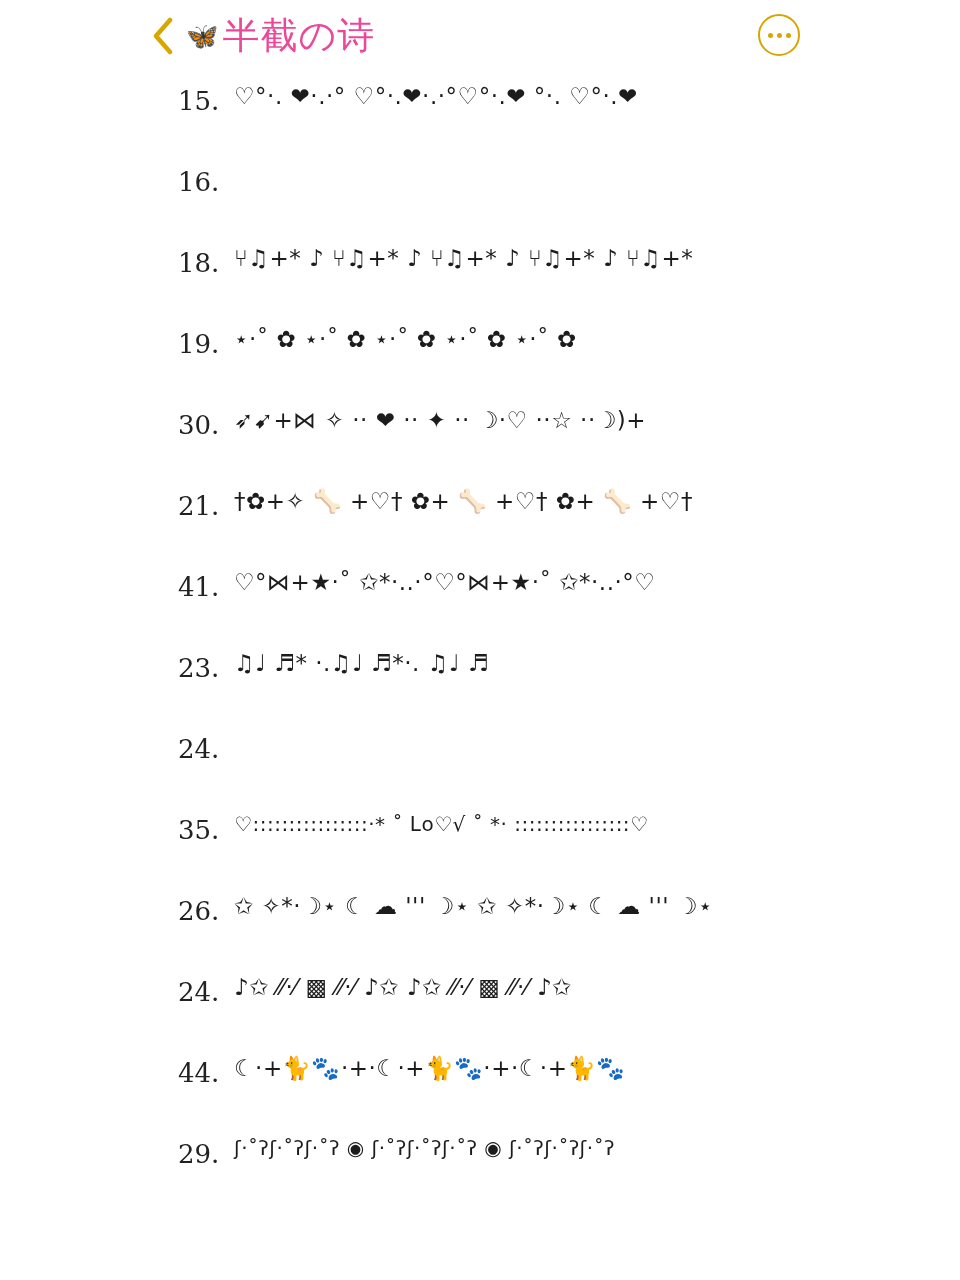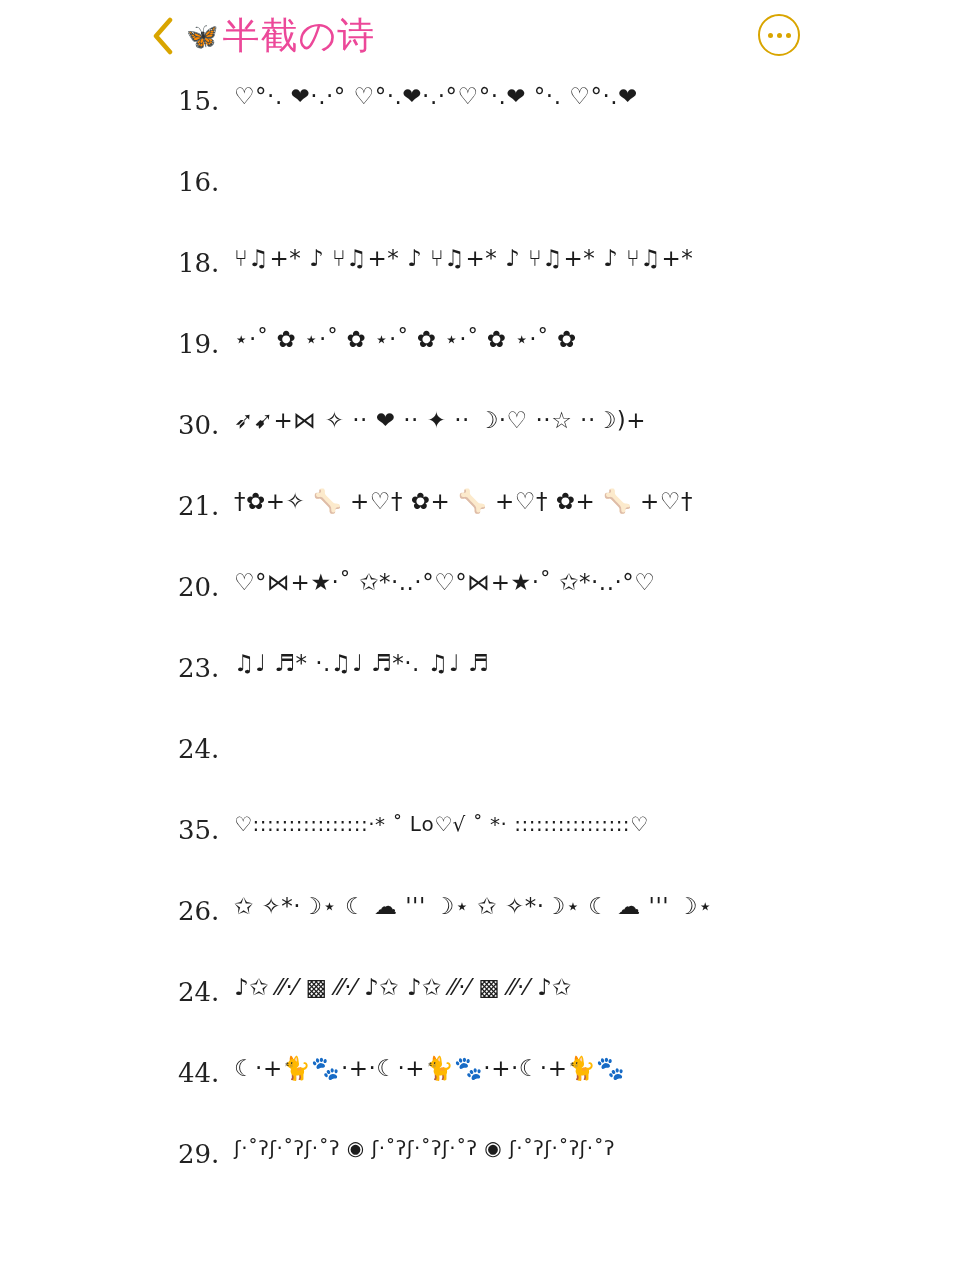--- a/index.html
+++ b/index.html
@@ -163,21 +163,21 @@
       <span class="row-num">30.</span>
       <span class="row-content">➶➹+⋈ ✧ ·· ❤ ·· ✦ ·· ☽·♡ ··☆ ··☽)+</span>
     </div>
 
     <div class="row">
       <span class="row-num">21.</span>
       <span class="row-content">†✿+✧ 🦴 +♡† ✿+ 🦴 +♡† ✿+ 🦴 +♡†</span>
     </div>
 
     <div class="row">
-      <span class="row-num">20.</span>
+      <span class="row-num">41.</span>
       <span class="row-content">♡°⋈+★·˚ ✩*·..·°♡°⋈+★·˚ ✩*·..·°♡</span>
     </div>
 
     <div class="row">
       <span class="row-num">23.</span>
       <span class="row-content">♫♩ ♬* ·.♫♩ ♬*·. ♫♩ ♬</span>
     </div>
 
     <div class="row">
       <span class="row-num">24.</span>

